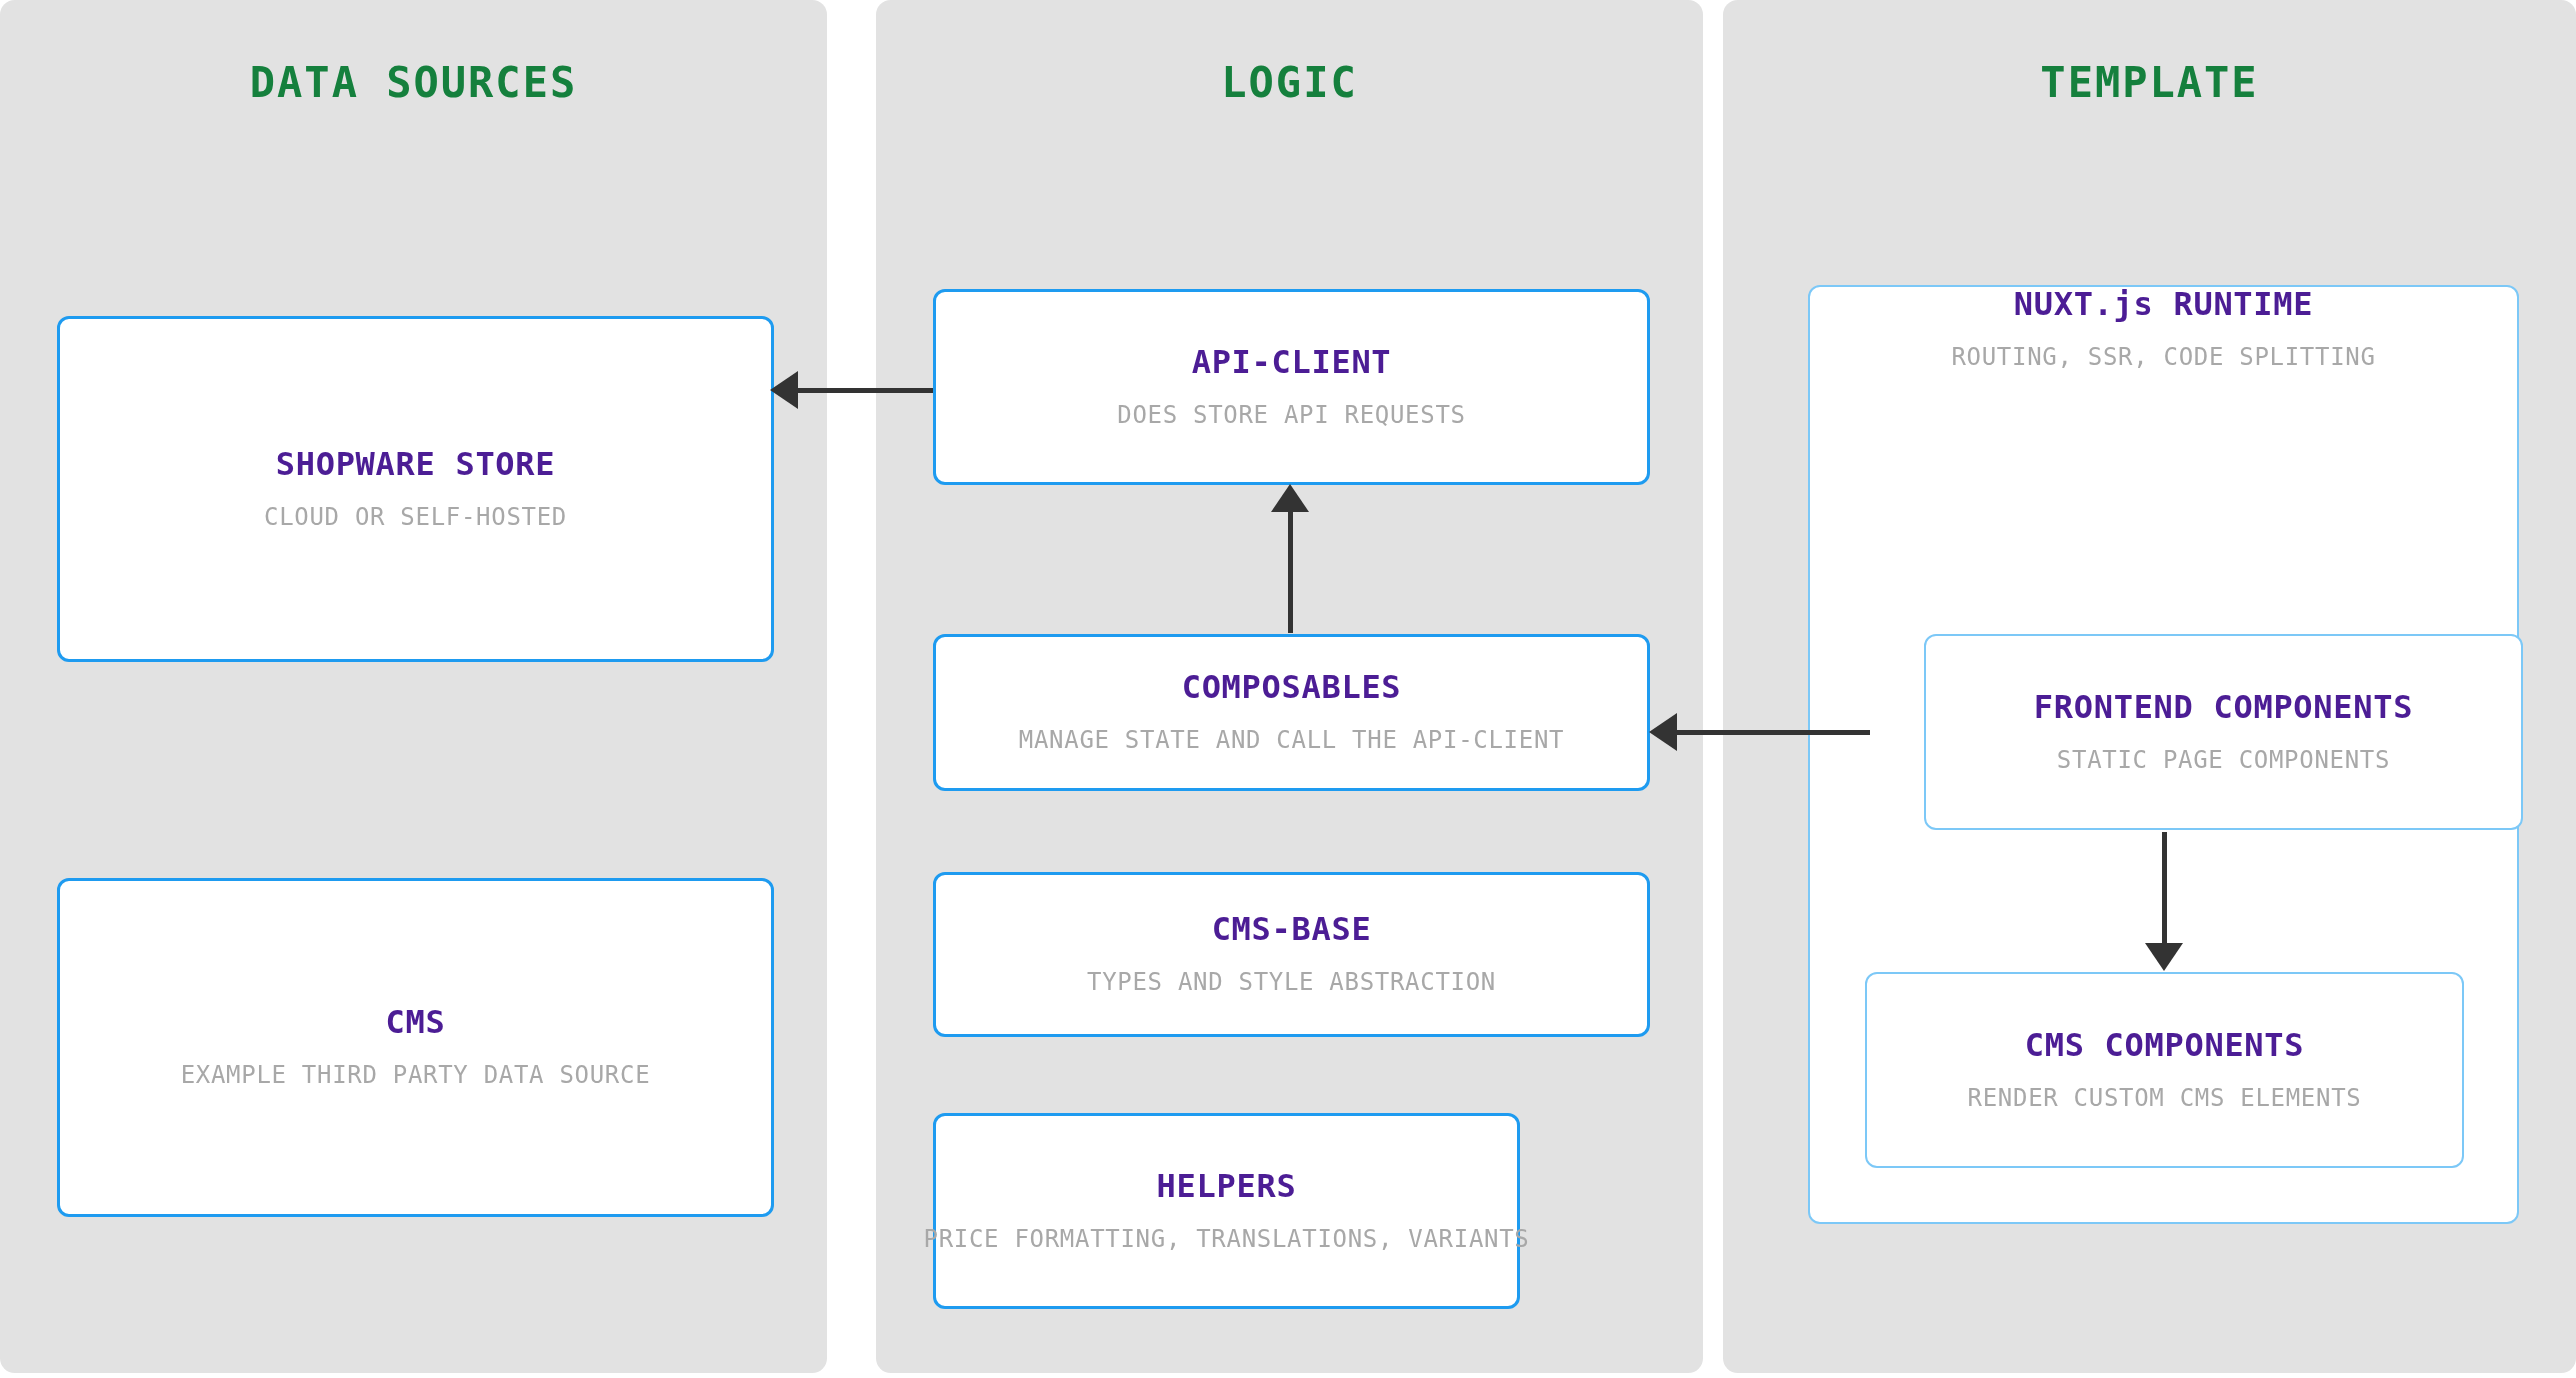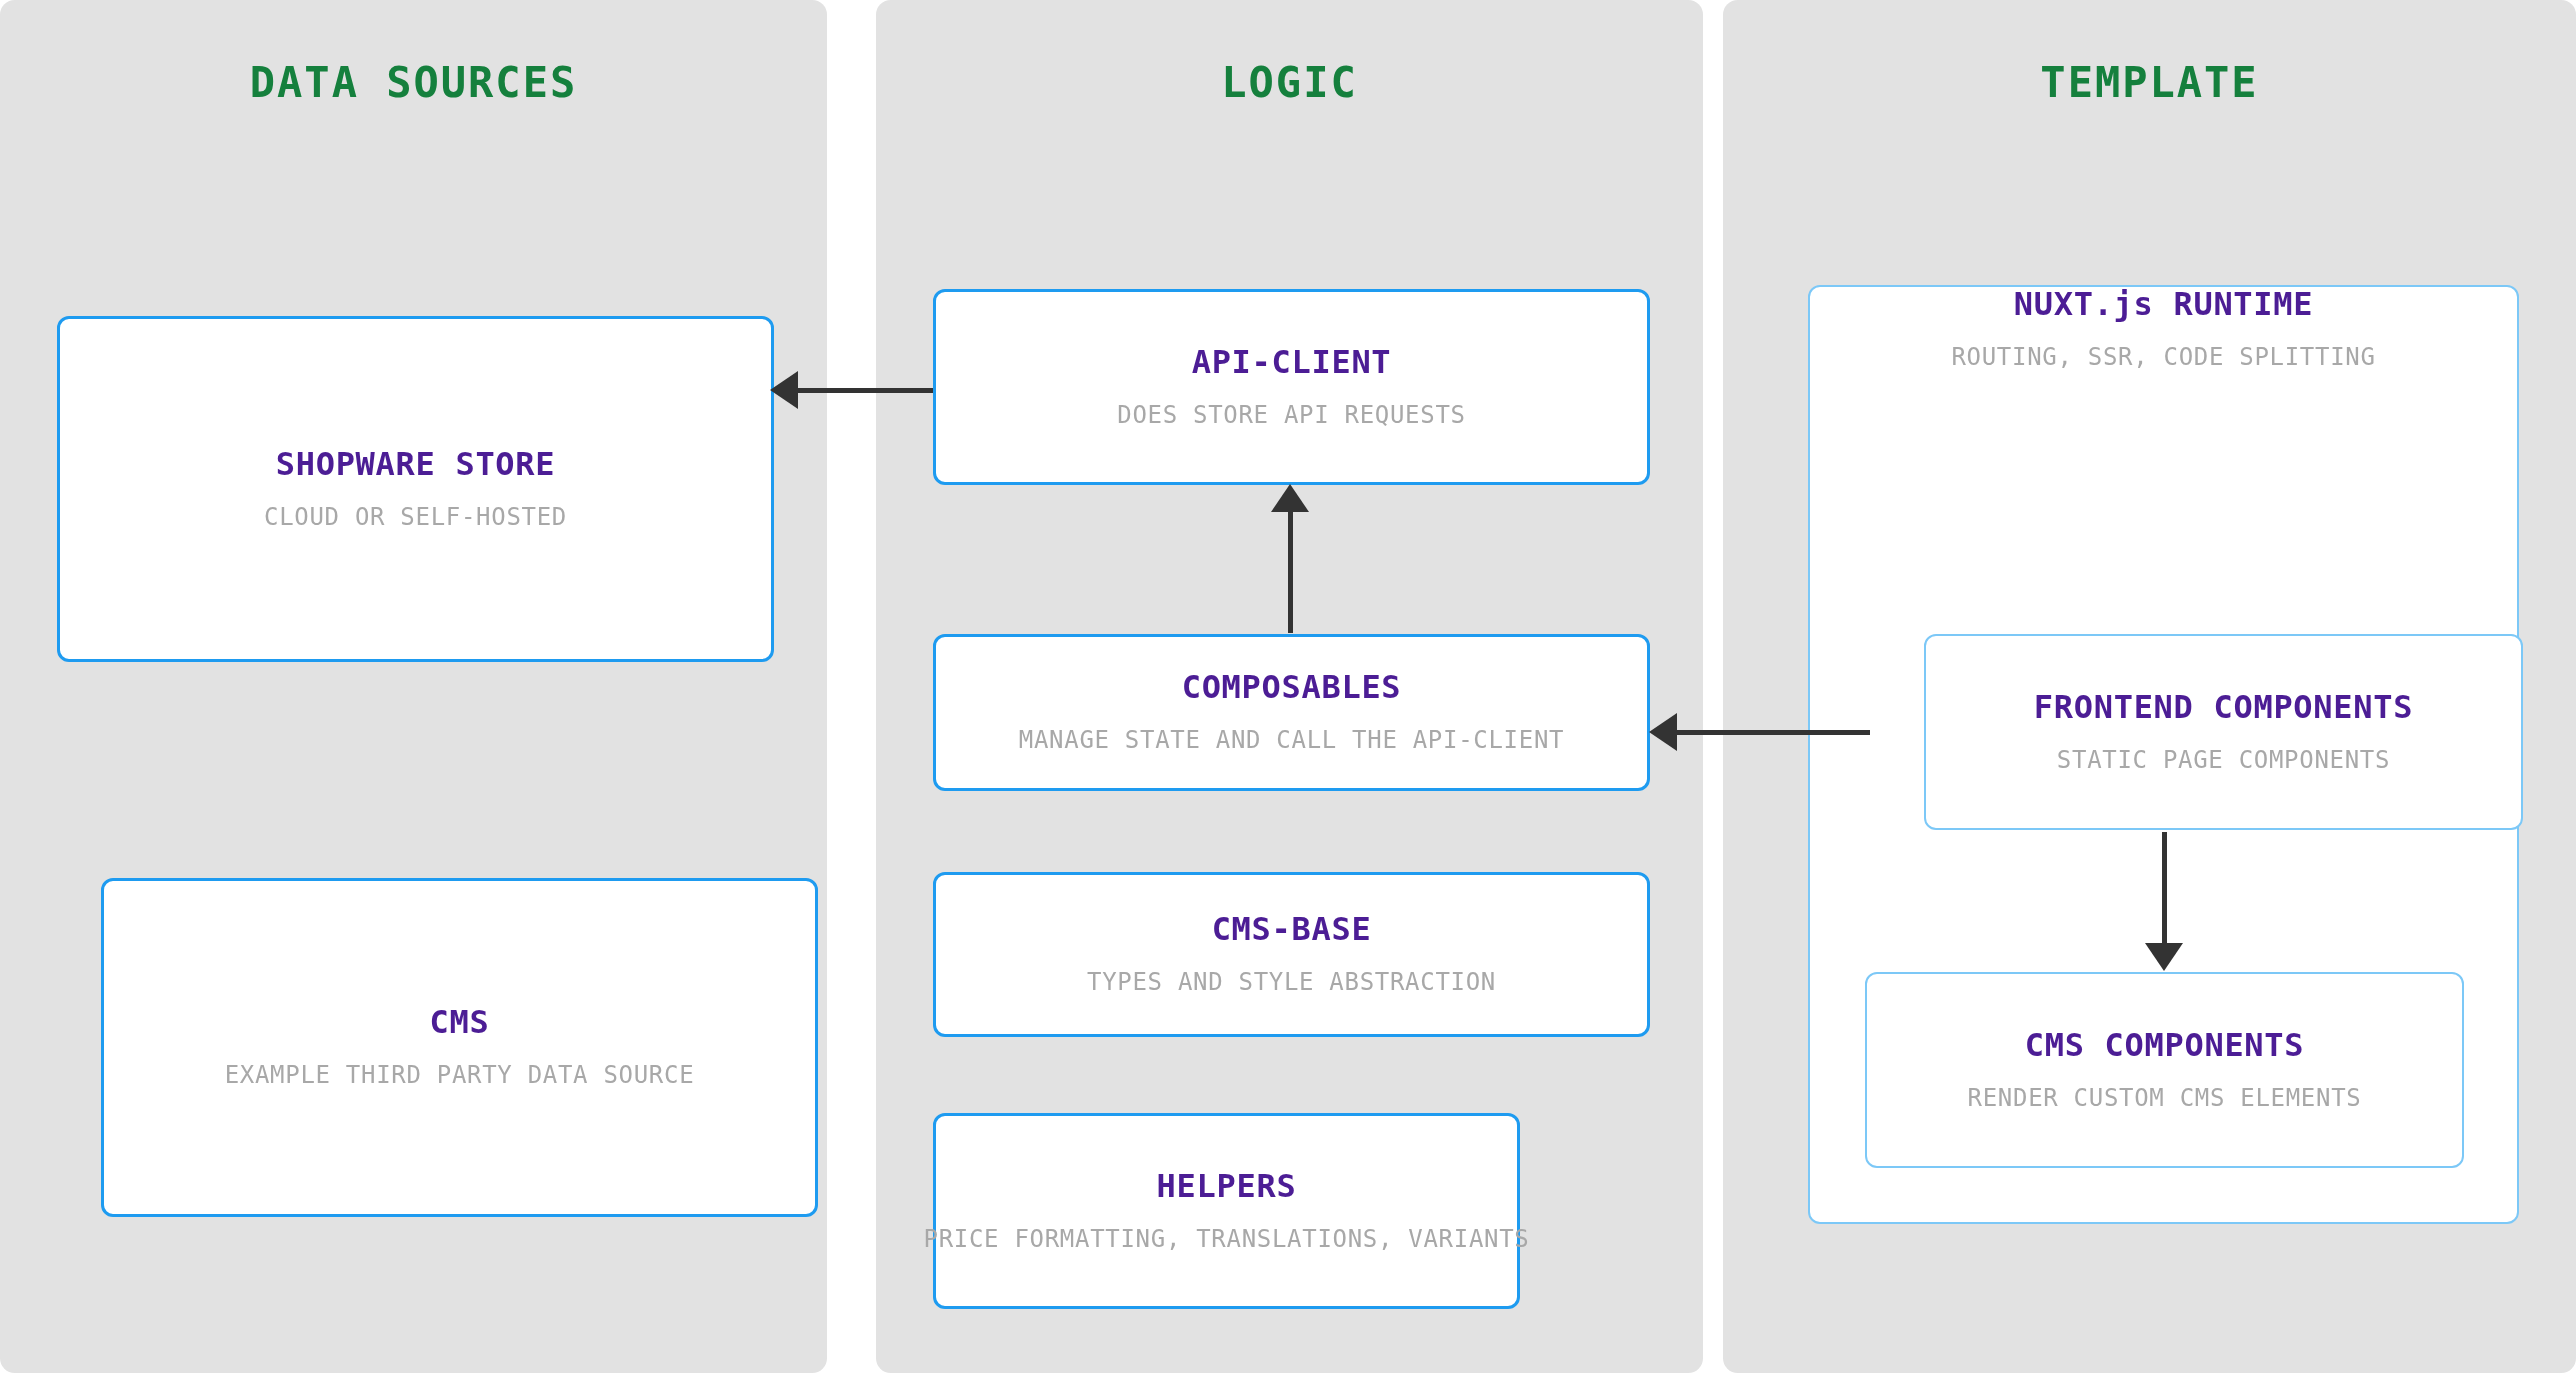--- a/index.html
+++ b/index.html
@@ -81,21 +81,21 @@
     font-weight: 400;
     letter-spacing: 0.7px;
     color: #a8a8a8;
     text-align: center;
     line-height: 1.15;
     white-space: nowrap;
   }
 
   
   #node-shopware-store { left: 57px;  top: 289px;  width: 717px; height: 346px; margin-top: 27px; }
-  #node-cms            { left: 57px;  top: 878px; width: 717px; height: 339px; margin-left: 44px; }
+  #node-cms            { left: 57px;  top: 878px; width: 717px; height: 339px; }
 
   
   #node-api-client   { left: 933px; top: 289px;  width: 717px; height: 196px; }
   #node-composables  { left: 933px; top: 634px;  width: 717px; height: 157px; }
   #node-cms-base     { left: 933px; top: 872px; width: 717px; height: 165px; }
   #node-helpers      { left: 933px; top: 1113px; width: 587px; height: 196px; }
 
   
   #node-nuxt-runtime {
     left: 1808px; top: 285px; width: 711px; height: 939px;

